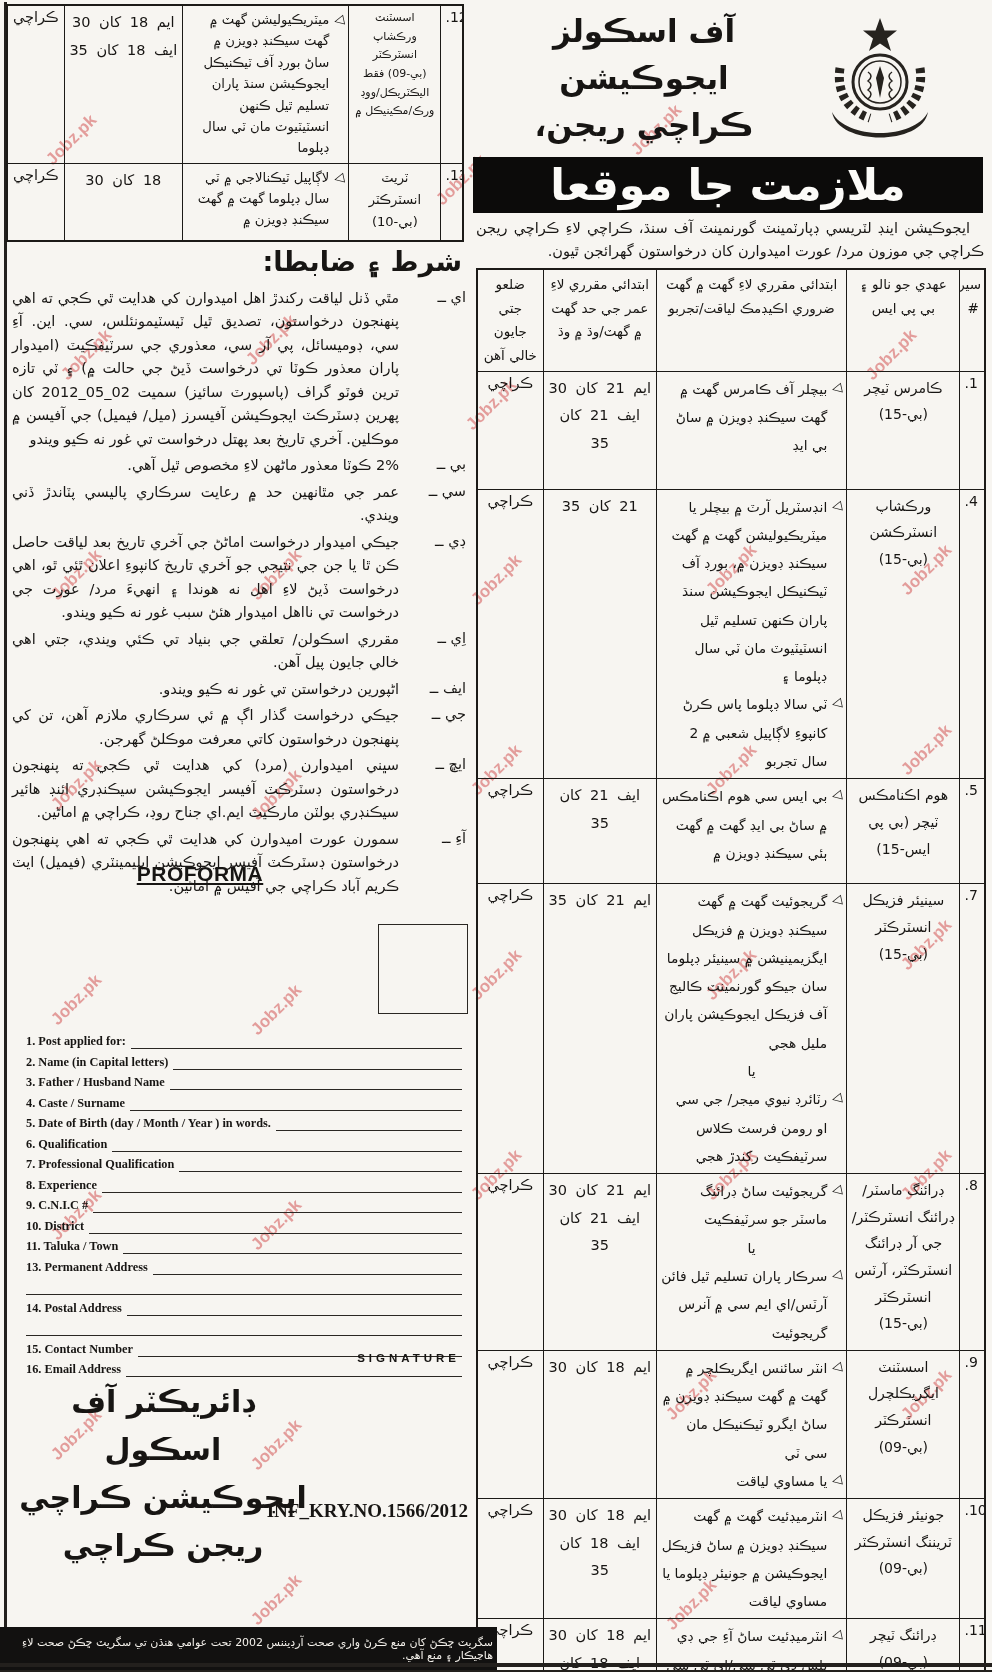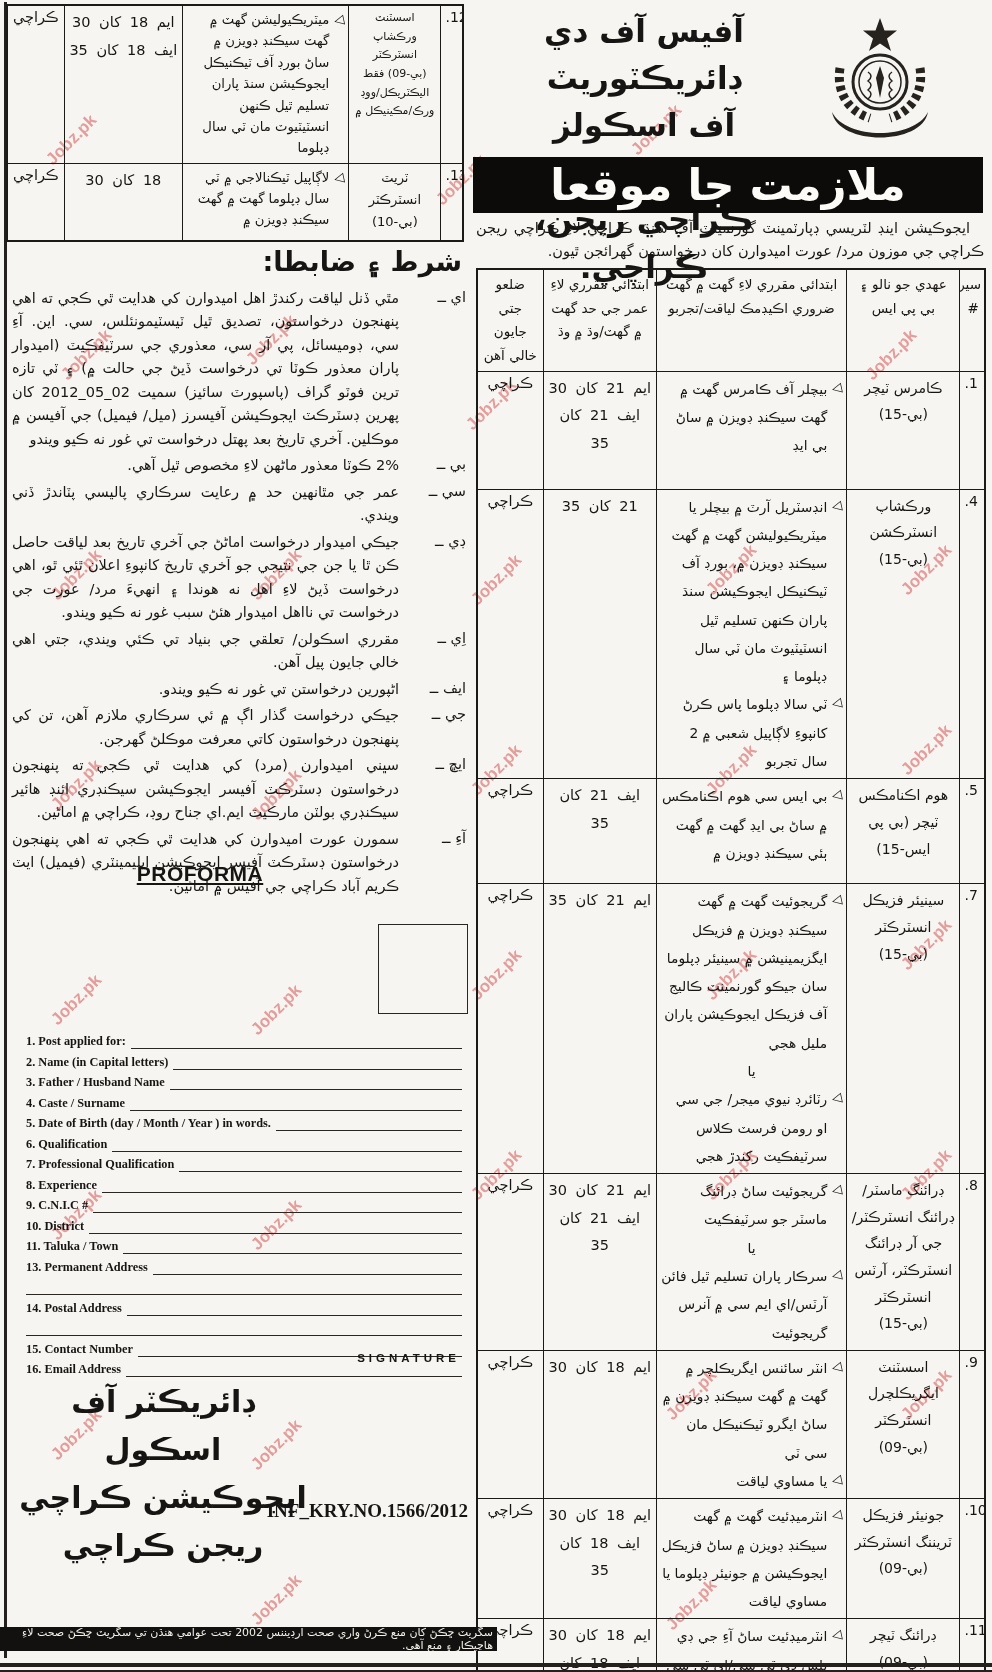--- a/index.html
+++ b/index.html
@@ -62,21 +62,21 @@
   .field .line{flex:1;border-bottom:1.6px solid #2a2723;height:13px;margin-left:5px;}
   .field.cont .line{margin-left:0;}
   .signature{position:absolute;left:300px;top:1352px;width:160px;text-align:right;
       font-family:"Liberation Sans",sans-serif;font-size:11.5px;font-weight:bold;letter-spacing:4px;}
 
   
   .signoff{position:absolute;left:8px;top:1378px;width:310px;text-align:center;
       font-weight:bold;font-size:30px;line-height:1.6;direction:rtl;}
   .refno{position:absolute;left:240px;top:1500px;width:228px;text-align:right;
       font-family:"Liberation Serif",serif;font-size:19px;font-weight:bold;}
-  .notice{position:absolute;left:0;top:1627px;width:497px;height:24px;background:#121110;
+  .notice{position:absolute;left:0;top:1627px;width:497px;height:44px;background:#121110;
       color:#f5f2ec;display:flex;align-items:center;justify-content:center;
       font-size:11px;direction:rtl;padding:0 4px;box-sizing:border-box;}
   .bottom-rule{position:absolute;left:0;top:1663px;width:992px;height:9px;
       border-top:4px solid #23201d;border-bottom:2px solid #23201d;box-sizing:border-box;}
 </style>
 </head>
 <body>
 
 <div class="page">
 
@@ -112,21 +112,20 @@
       <span class="wm" style="left: 895px; top: 1165px; color: rgba(214, 98, 98, 0.6);">Jobz.pk</span>
       <span class="wm" style="left: 45px; top: 1425px; color: rgba(214, 98, 98, 0.6);">Jobz.pk</span>
       <span class="wm" style="left: 245px; top: 1435px; color: rgba(214, 98, 98, 0.6);">Jobz.pk</span>
       <span class="wm" style="left: 660px; top: 1385px; color: rgba(214, 98, 98, 0.6);">Jobz.pk</span>
       <span class="wm" style="left: 895px; top: 1385px; color: rgba(214, 98, 98, 0.6);">Jobz.pk</span>
       <span class="wm" style="left: 245px; top: 1590px; color: rgba(214, 98, 98, 0.6);">Jobz.pk</span>
       <span class="wm" style="left: 660px; top: 1595px; color: rgba(214, 98, 98, 0.6);">Jobz.pk</span>
     </div>
 
   <div class="masthead-text urdu">
-    <div>آفيس آف دي ڊائريڪٽوريٽ</div>
     <div>آف اسڪولز ايجوڪيشن</div>
     <div>ڪراچي ريجن، ڪراچي.</div>
   </div>
 
   <svg class="emblem" viewBox="0 0 124 136">
     <g fill="none" stroke="#26231f" stroke-width="3">
       <polygon fill="#26231f" stroke="none" points="62,2 66.5,14.5 79,14.5 69,22.5 73,35 62,27.5 51,35 55,22.5 45,14.5 57.5,14.5"></polygon>
       <path d="M22,52 C18,78 32,96 52,102" stroke-width="9" stroke-dasharray="5 4"></path>
       <path d="M102,52 C106,78 92,96 72,102" stroke-width="9" stroke-dasharray="5 4"></path>
       <circle cx="62" cy="66" r="27"></circle>

